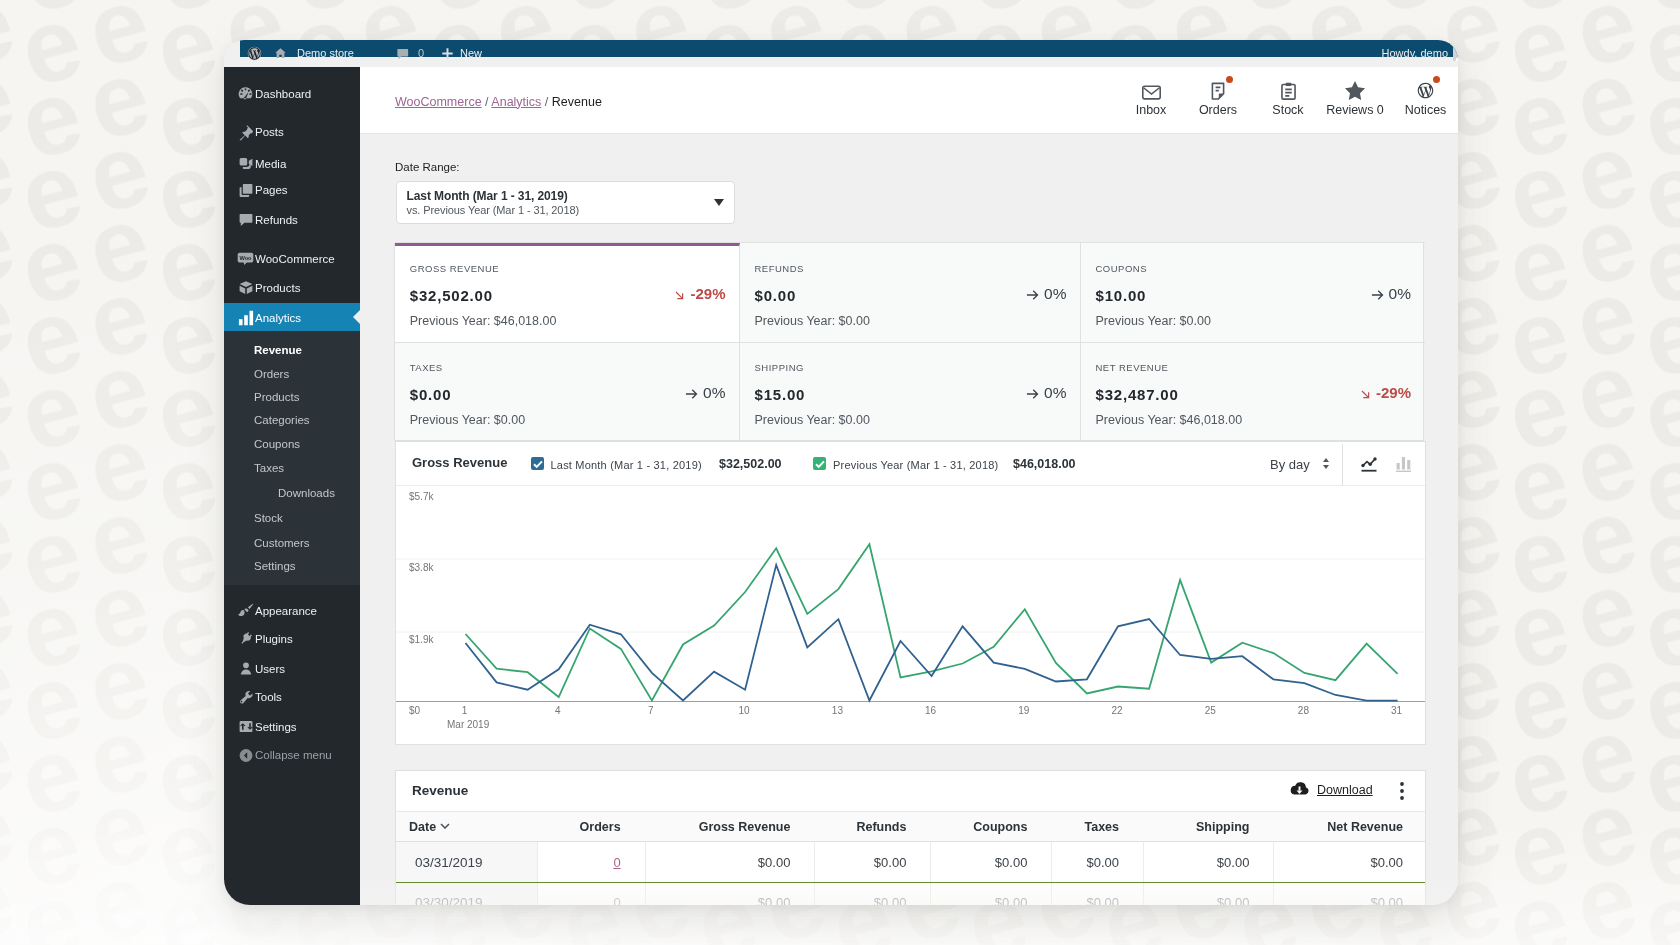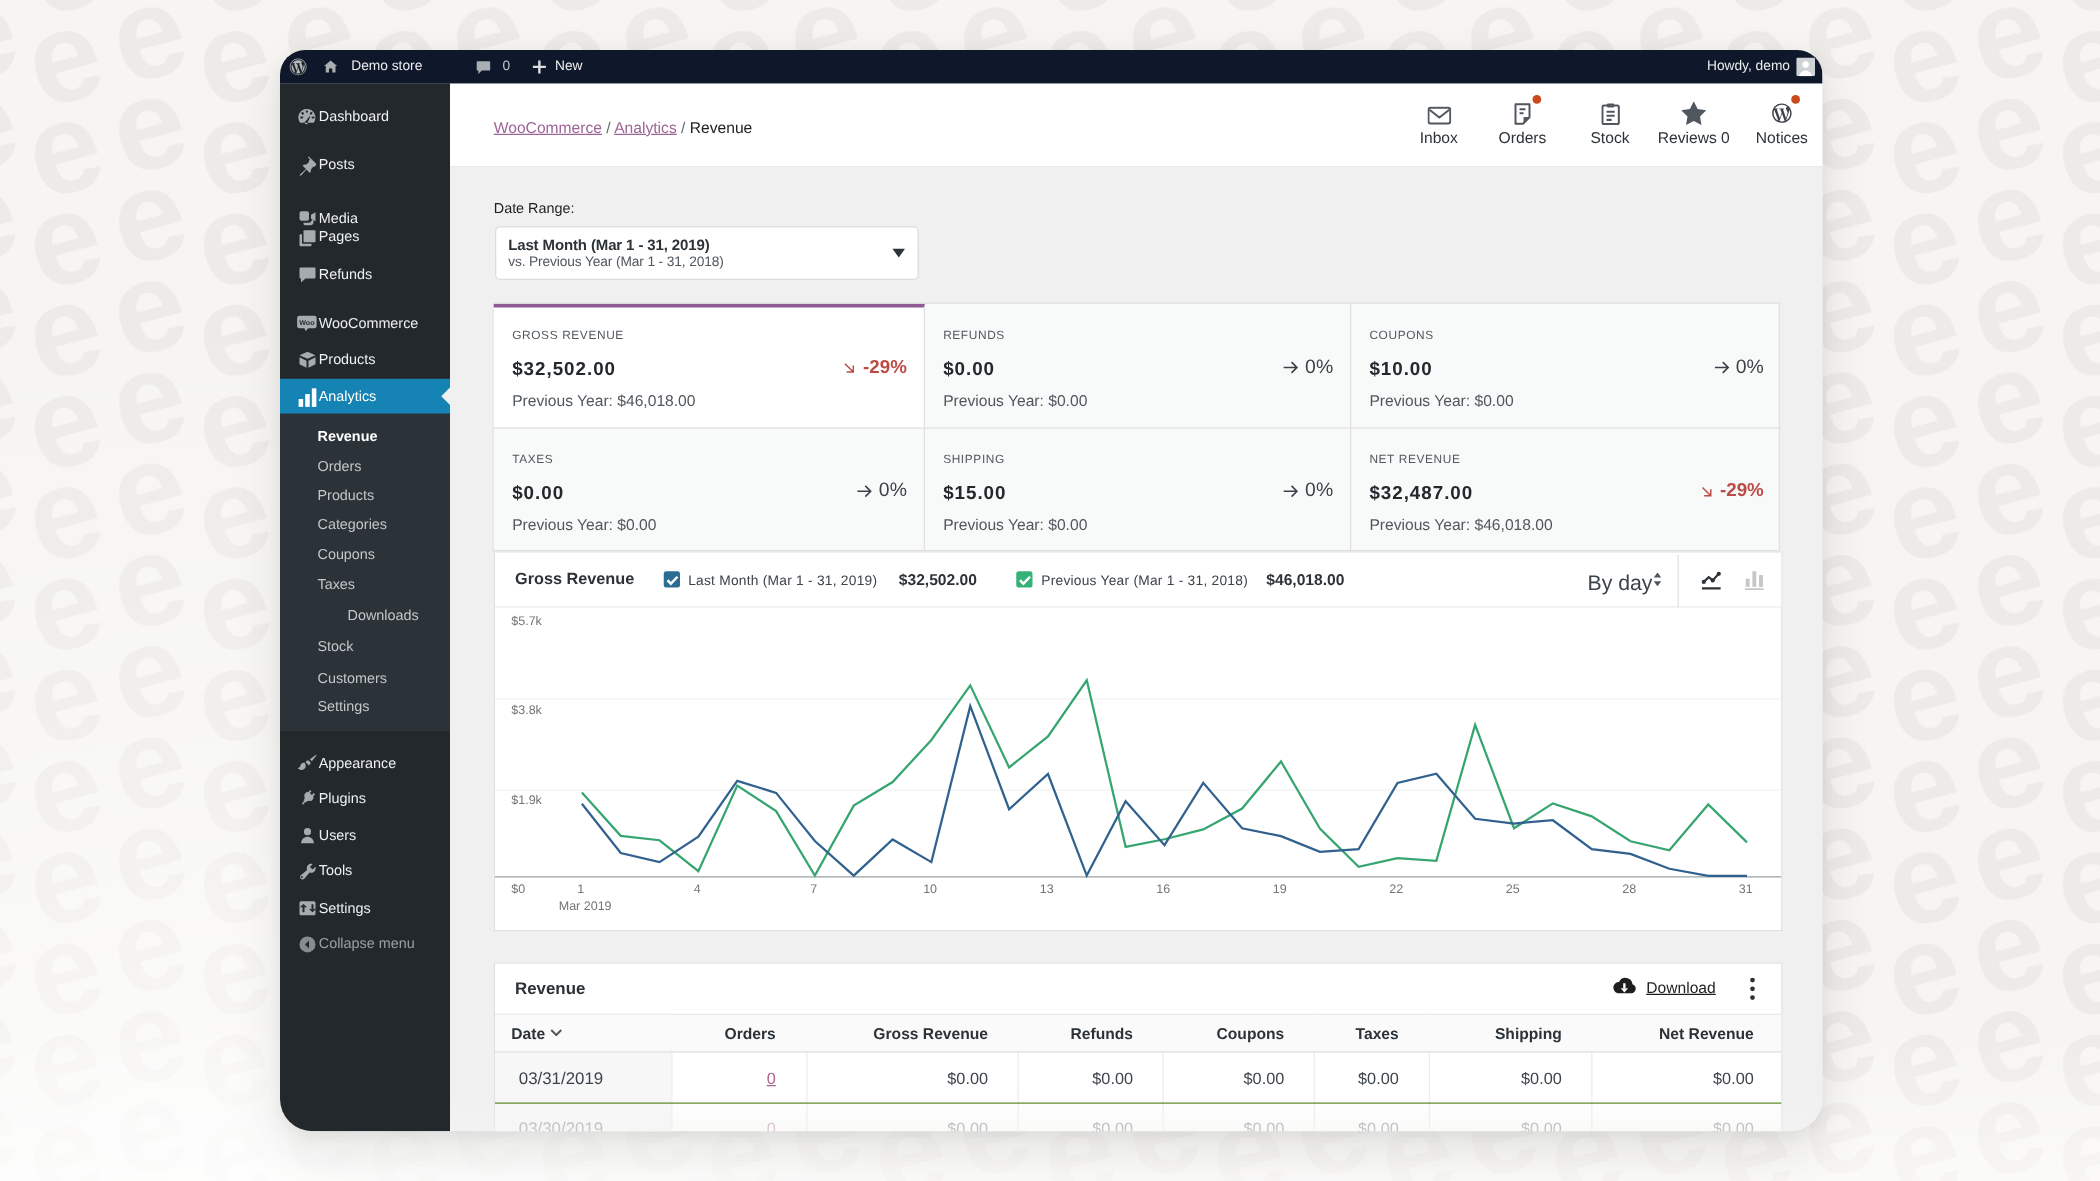--- a/index.html
+++ b/index.html
@@ -5,21 +5,21 @@
 * { margin:0; padding:0; box-sizing:border-box; }
 html,body { width:1680px; height:945px; overflow:hidden; }
 body { font-family:"Liberation Sans", sans-serif; background:#f6f5f2; position:relative; }
 #bgpat { position:absolute; left:0; top:0; width:1680px; height:945px; }
 #window {
   position:absolute; left:224px; top:40px; width:1234px; height:865px;
   border-radius:20px 20px 26px 26px; overflow:hidden;
   box-shadow:0 16px 38px rgba(95,90,84,0.14), 0 3px 10px rgba(95,90,84,0.08);
   background:#f0f0f1;
 }
-#adminbar { position:absolute; left:0; top:0; width:1234px; height:27px; background:#0f172a; color:#e8eaed; }
+#adminbar { position:absolute; left:16px; top:0; width:1234px; height:17px; background:#0c4a6e; color:#e8eaed; }
 #sidebar { position:absolute; left:0; top:27px; width:136px; height:838px; background:#23282d; }
 #main { position:absolute; left:136px; top:27px; width:1098px; height:838px; background:#f0f0f1; }
 #tophead { position:absolute; left:0; top:0; width:1098px; height:67px; background:#fff; border-bottom:1px solid #e5e5e5; }
 .abs { position:absolute; }
 
 #adminbar { font-size:11px; }
 .ab-item { position:absolute; top:0; height:27px; line-height:27px; color:#ebedef; white-space:nowrap; }
 .ab-ico { position:absolute; top:0; height:27px; display:flex; align-items:center; }
 
 #sidebar { color:#f0f0f1; font-size:11.5px; }
@@ -128,21 +128,21 @@
         <span class="lb">Dashboard</span>
       </div>
     <div class="mi" style="top:50.5px;">
         <span class="ic">
           <svg class="dic" width="16" height="16" viewBox="0 0 20 20">
             <path fill="#a6abb0" d="M10.4 1.6c.4-.5 1.2-.5 1.7 0l6.3 6.3c.5.5.5 1.2 0 1.7l-1.2 1.2c-.4.4-1 .5-1.5.2l-2.4 2.9c.3 1.2 0 2.5-.9 3.4l-3.4-3.4-5.4 6-1.6.5.5-1.6 6-5.4L5.1 10c.9-.9 2.2-1.2 3.4-.9l2.9-2.4c-.3-.5-.2-1.1.2-1.5l.8-1.6z"></path>
           </svg>
         </span>
         <span class="lb">Posts</span>
       </div>
-    <div class="mi" style="top:93px;">
+    <div class="mi" style="top:82px;">
         <span class="ic">
           <svg class="dic" width="16" height="16" viewBox="0 0 20 20">
             <path fill="#a6abb0" d="M2 5a2 2 0 0 1 2-2h5.5a2 2 0 0 1 2 2v5.5a2 2 0 0 1-2 2H4a2 2 0 0 1-2-2V5zm11.5 1.5L18 4v9l-4.5-2.5v-4zM6 14.5h5a3.5 3.5 0 0 0 3.5-3.1l1.5.9v1.2a3.5 3.5 0 0 1-3.5 3.5H7.8a2 2 0 0 1-1.8-1.2v-1.3z"></path>
           </svg>
         </span>
         <span class="lb">Media</span>
       </div>
     <div class="mi" style="top:108.5px;">
         <span class="ic">
           <svg class="dic" width="16" height="16" viewBox="0 0 20 20">
@@ -379,21 +379,21 @@
             </div>
           <div class="abs" style="left:154.5px;top:17px;color:#3c434a;font-size:11px;letter-spacing:0.2px;">Last Month (Mar 1 - 31, 2019)</div>
           <div class="abs" style="left:323px;top:15px;font-weight:bold;color:#2c3338;font-size:12.5px;">$32,502.00</div>
           <div class="abs" style="left:416.5px;top:14.5px;width:13.5px;height:13.5px;background:#35b275;border-radius:2px;">
               <svg class="dic" width="14" height="14" viewBox="0 0 14 14">
                 <path fill="none" stroke="#fff" stroke-width="2" d="m3 7.2 2.7 2.7L11 4.4"></path>
               </svg>
             </div>
           <div class="abs" style="left:437px;top:17px;color:#3c434a;font-size:11px;letter-spacing:0.2px;">Previous Year (Mar 1 - 31, 2018)</div>
           <div class="abs" style="left:617px;top:15px;font-weight:bold;color:#2c3338;font-size:12.5px;">$46,018.00</div>
-          <div class="abs" style="left:874px;top:15px;color:#3c434a;font-size:17px;">By day</div>
+          <div class="abs" style="left:874px;top:15px;color:#3c434a;font-size:13px;">By day</div>
           <svg class="dic abs" style="left:926px;top:16px;" width="8" height="11" viewBox="0 0 8 11">
               <path fill="#50575e" d="M4 0 7 4H1zM4 11 1 7h6z"></path>
             </svg>
           <div class="abs" style="left:946px;top:2px;width:1px;height:42px;background:#e0e0e0;"></div>
           <svg class="dic abs" style="left:965px;top:14px;" width="16" height="16" viewBox="0 0 16 16">
               <path fill="none" stroke="#2c3338" stroke-width="1.7" d="m2 9.5 4-3.8 3.2 2.6 4.8-5.3"></path>
               <circle cx="2" cy="9.5" r="1.7" fill="#2c3338"></circle>
               <circle cx="9.2" cy="8.3" r="1.7" fill="#2c3338"></circle>
               <circle cx="14" cy="3" r="1.7" fill="#2c3338"></circle>
               <path stroke="#2c3338" stroke-width="1.8" d="M0.5 14.7h15"></path>

